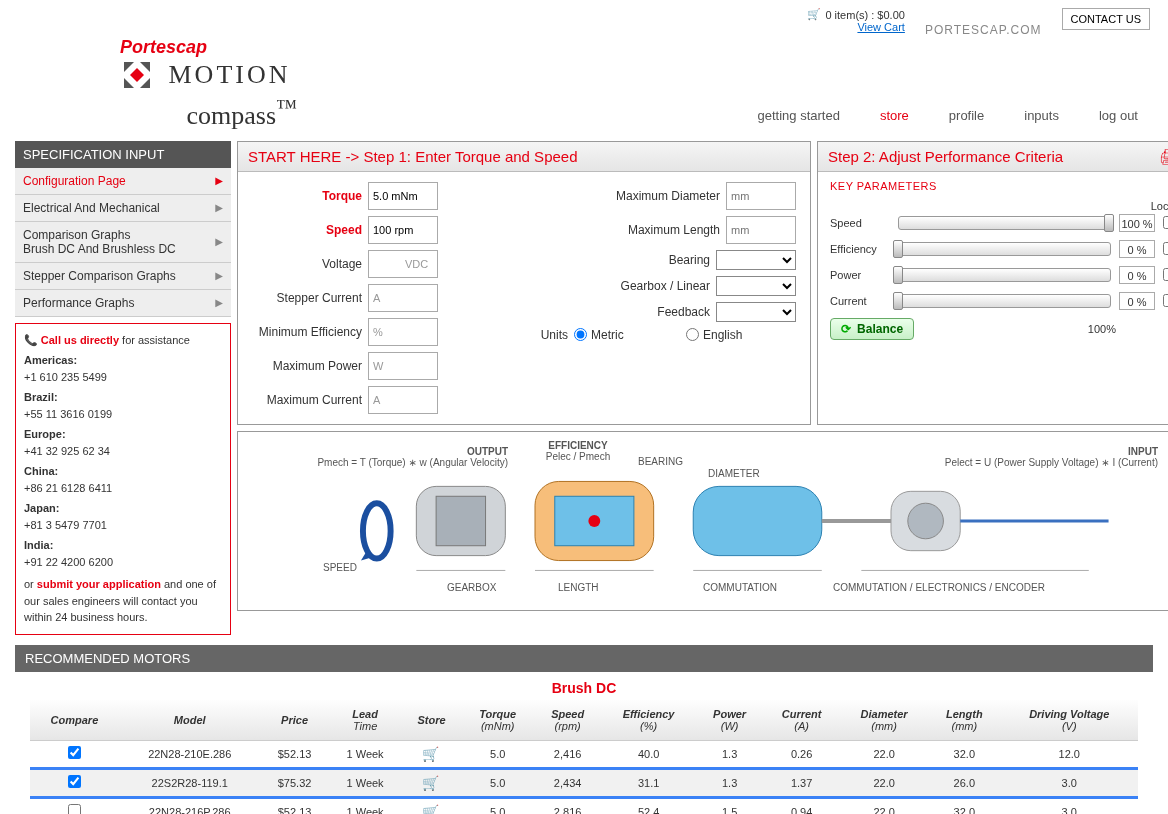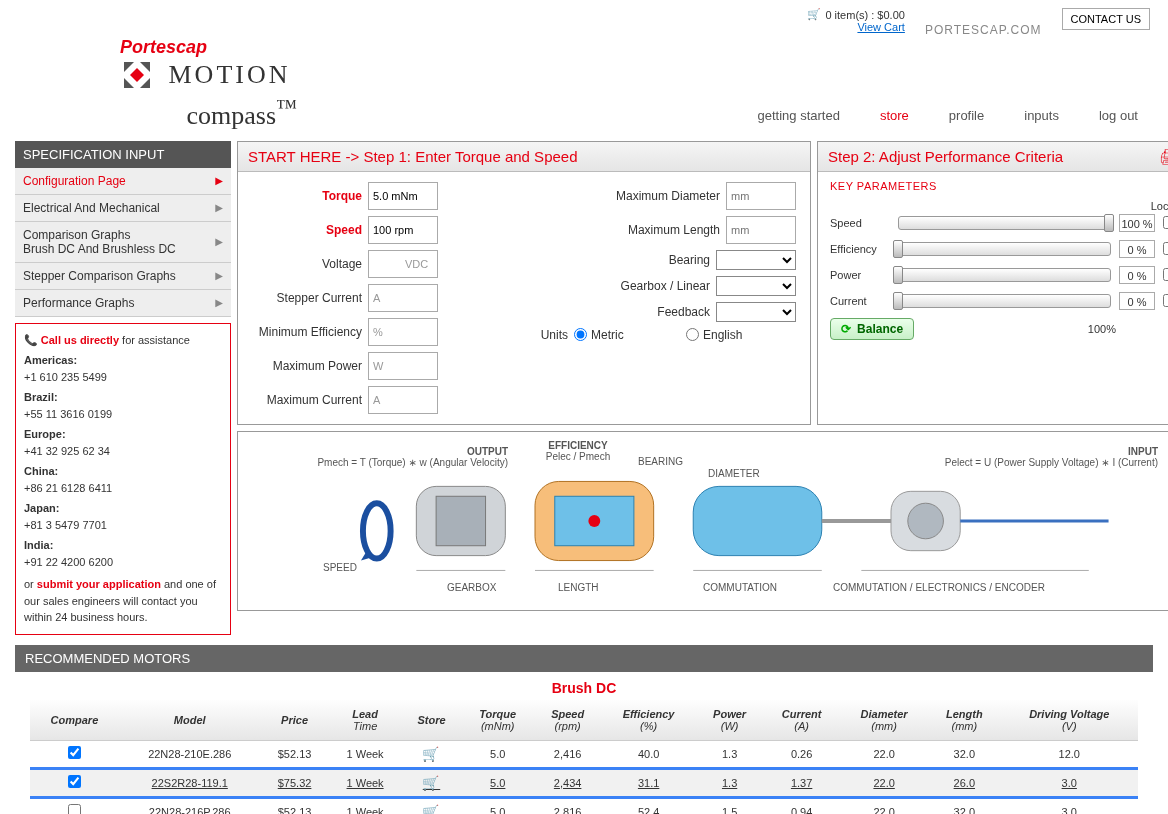--- a/index.html
+++ b/index.html
@@ -66,21 +66,21 @@
   .diag-label { position:absolute; font-size:10px; color:#555; }
   
 
   .reco-head { background:#666; color:#fff; padding:6px 10px; font-size:13px; margin:10px 15px 0; }
   .reco-body { padding:0 30px 20px; }
   .reco-title { color:#E60012; font-size:14px; font-weight:bold; text-align:center; padding:8px 0 4px; }
   table.motors { width:100%; border-collapse:collapse; font-size:11px; }
   table.motors th { background:linear-gradient(#fefefe,#e6e6e6); padding:8px 6px; border-bottom:1px solid #ccc; font-weight:bold; text-align:center;font-style:italic; }
   table.motors th .sub { display:block; font-weight:normal; }
   table.motors td { padding:5px 6px; text-align:center; border-bottom:3px solid #3b82f6; }
-  tr.alt { background:#f1f1f1;text-decoration:underline; }
+  tr.alt { background:#f1f1f1; }
   .cart-icon { color:#E60012; font-size:14px; }
 </style>
 </head>
 <body>
 
 <div class="topbar">
   <div class="cart">
     <div class="cart-line">
       <span>🛒</span>
       <span>0 item(s) : $0.00</span>

